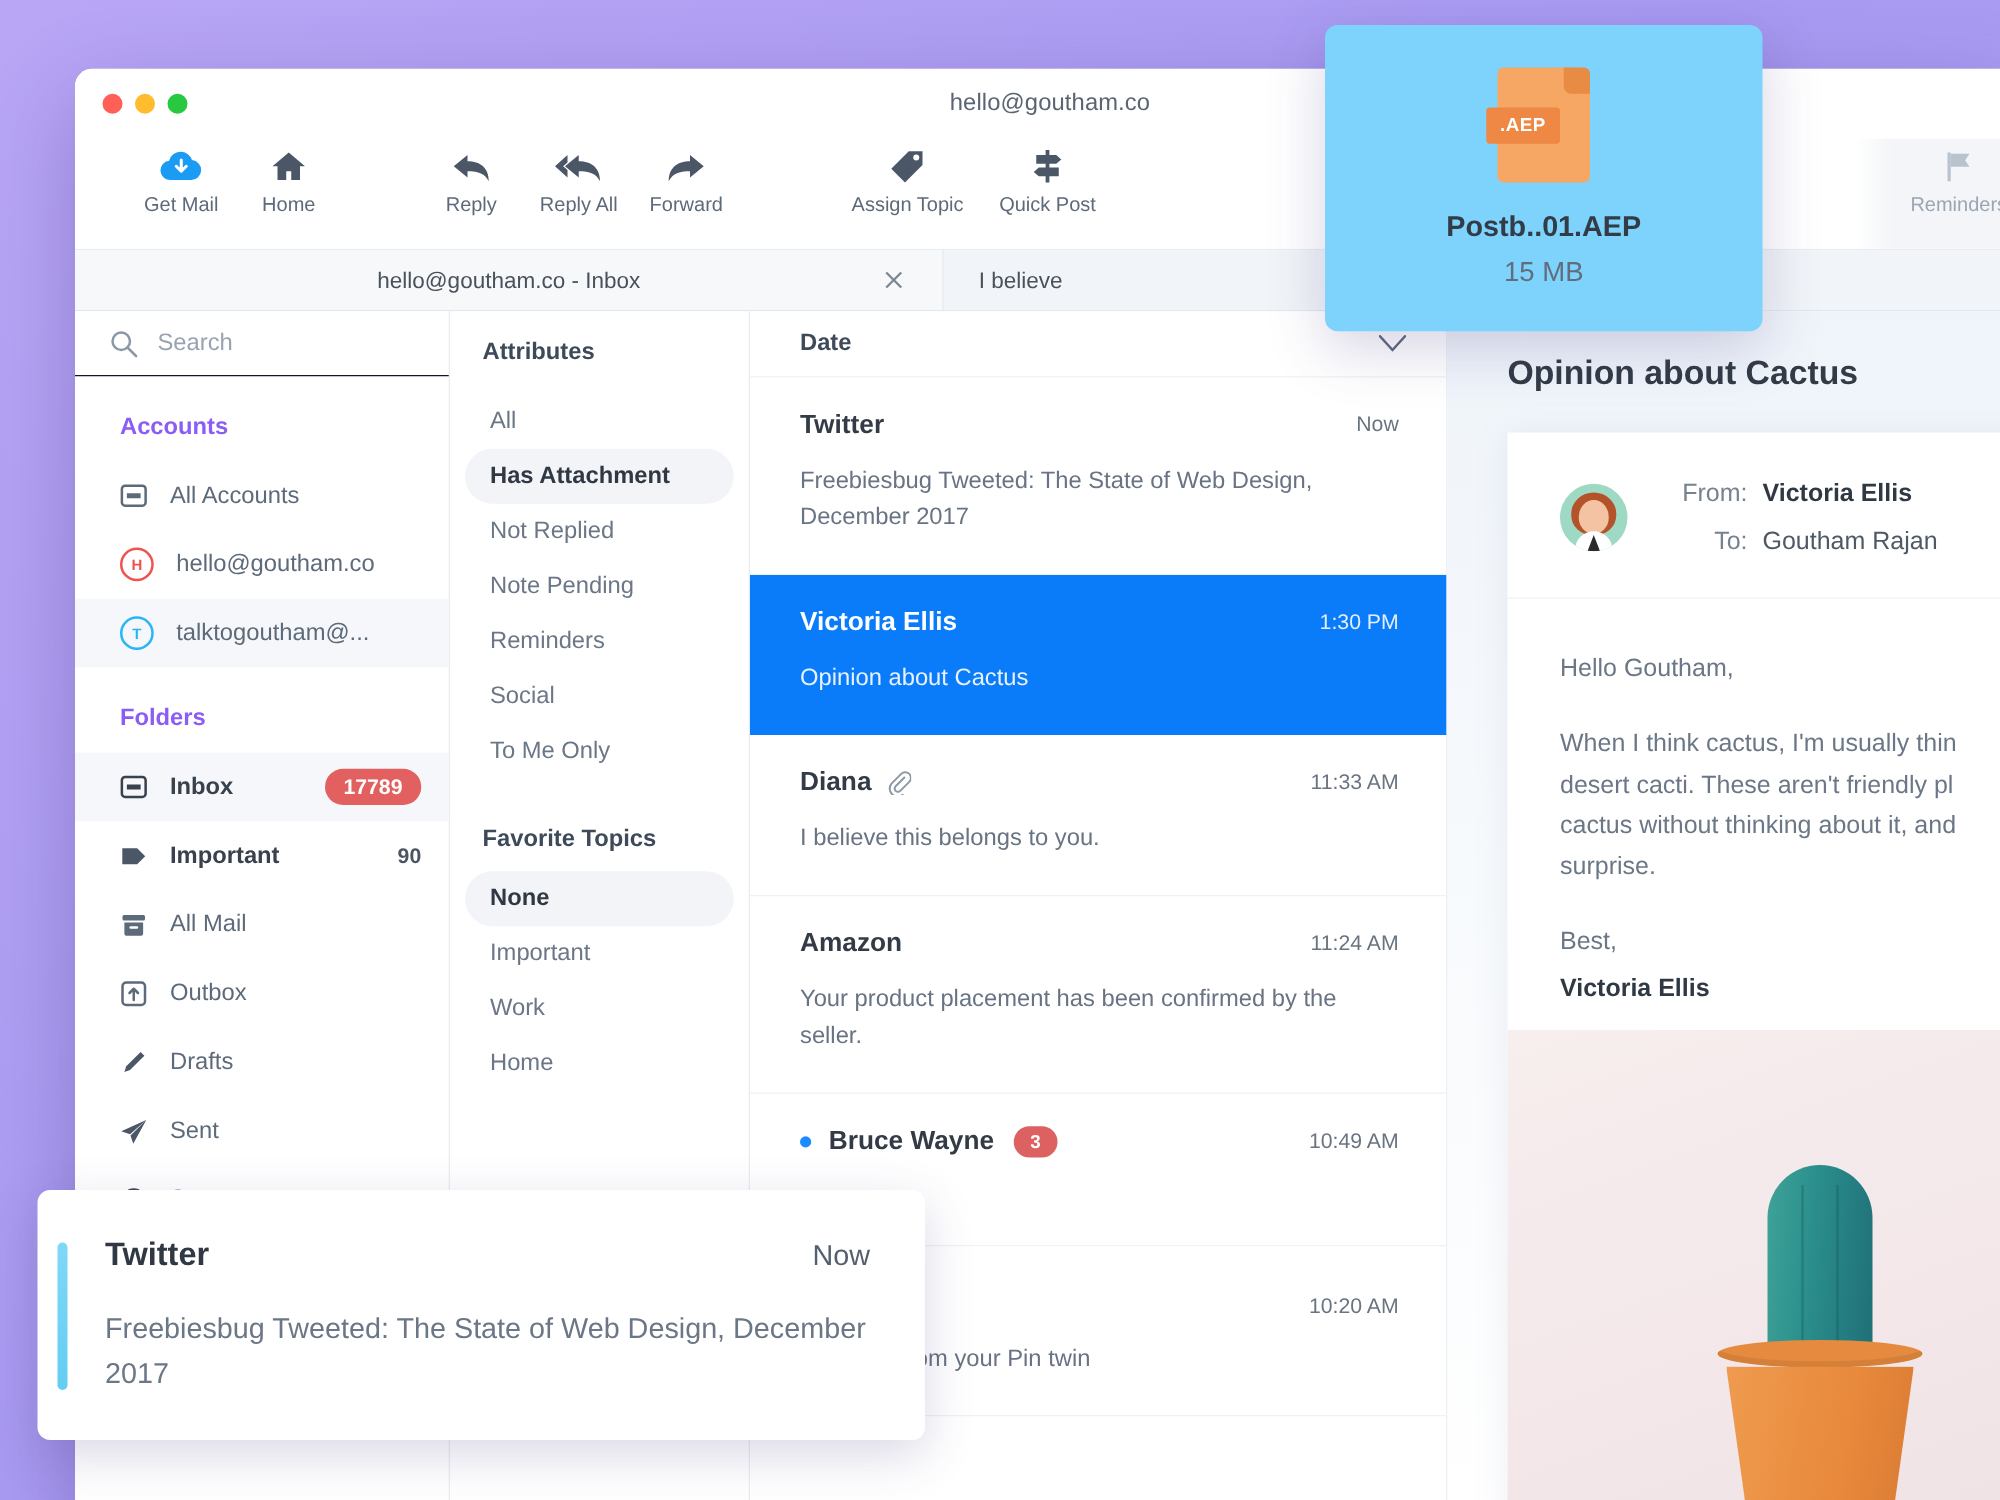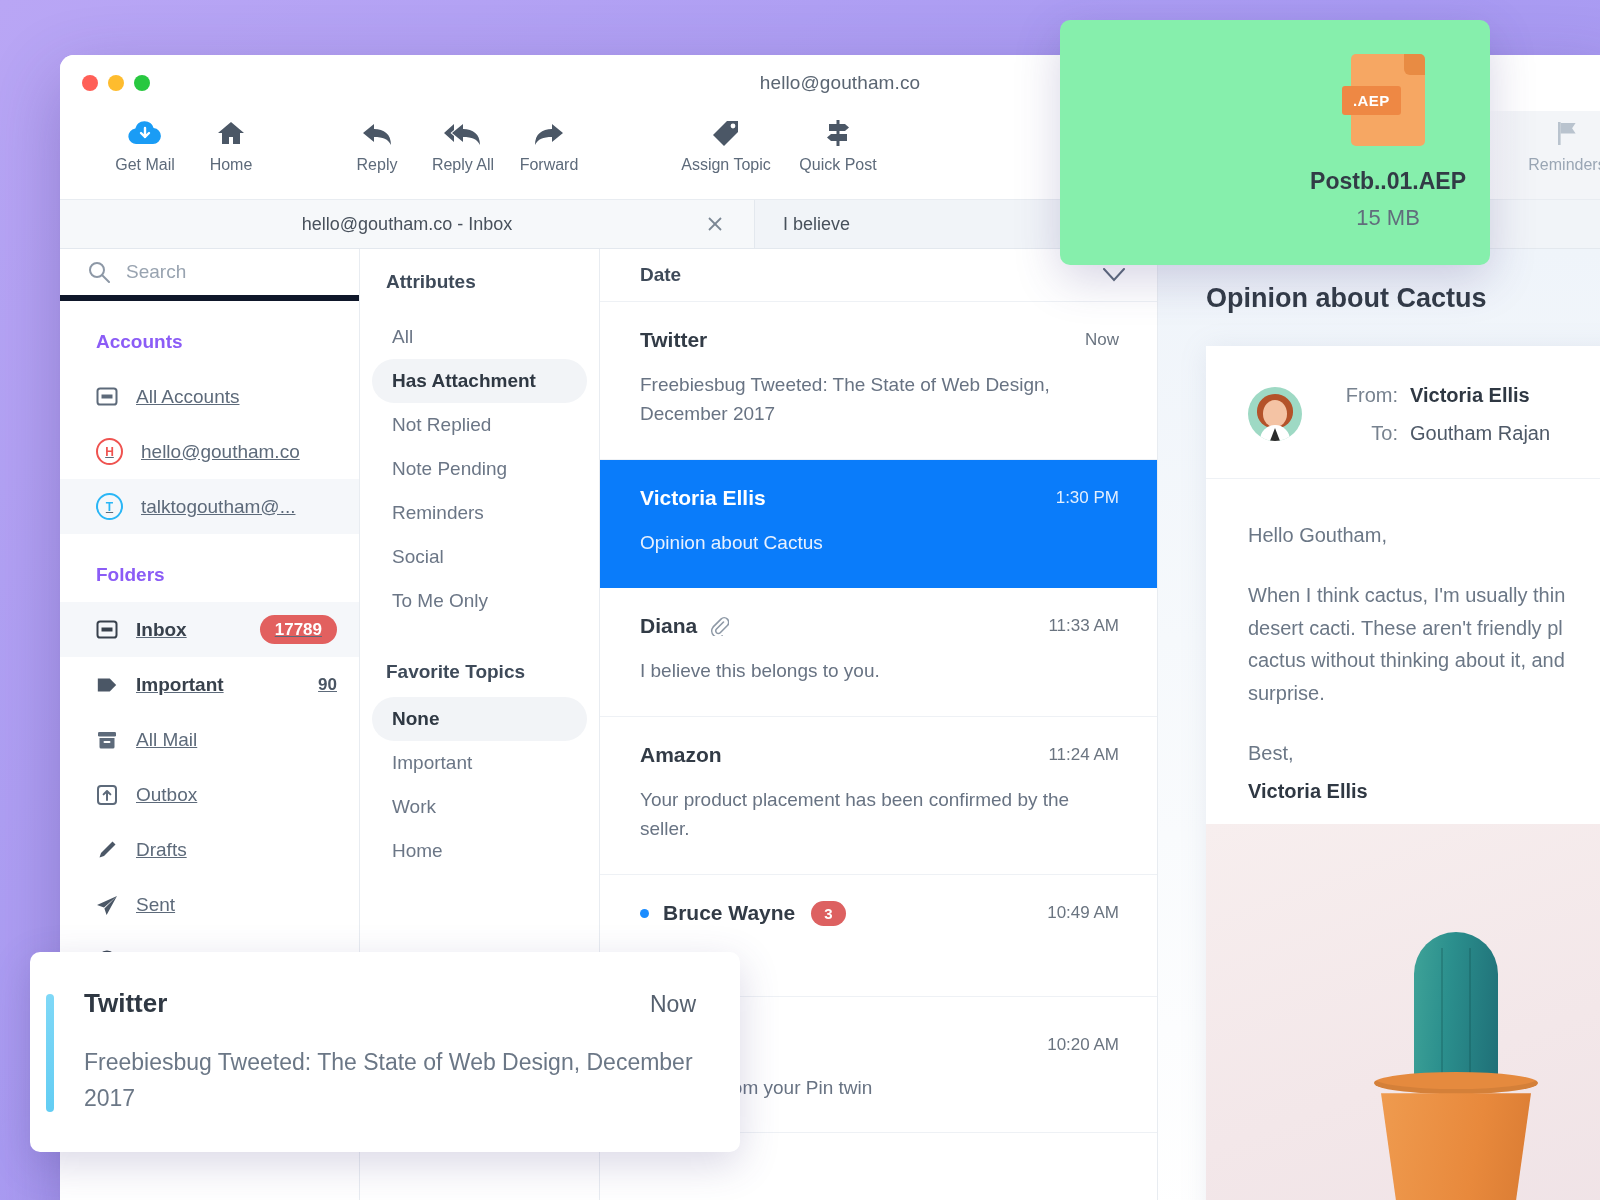--- a/index.html
+++ b/index.html
@@ -104,31 +104,31 @@
   
   .sidebar {
     width: 300px;
     background: #ffffff;
     border-right: 1px solid #e8ecf1;
     display: flex; flex-direction: column;
   }
   .search {
     height: 52px; display: flex; align-items: center;
     gap: 16px; padding: 0 22px 0 28px;
-    border-bottom: 6px solid #0f172a;
+    border-bottom: 1px solid #0f172a;
   }
   .search-txt { font-size: 19px; color: #98a3b0; }
   .sec-title {
     font-size: 19px; font-weight: bold; color: #8b5cf6;
     padding: 30px 0 16px 36px;
   }
   .nav-item {
     height: 55px; display: flex; align-items: center;
     padding: 0 22px 0 36px; gap: 18px;
-    font-size: 19px; color: #5d6a7a; text-decoration: underline;
+    font-size: 19px; color: #5d6a7a;
   }
   .nav-item.active { background: #f5f7fa; }
   .nav-item .nm { flex: 1; white-space: nowrap; overflow: hidden; }
   .nav-item.bold .nm { color: #38414c; font-weight: bold; }
   .av {
     width: 27px; height: 27px; border-radius: 50%;
     border: 2px solid; display: flex; align-items: center;
     justify-content: center; font-size: 12px; font-weight: bold;
     flex: 0 0 auto;
   }
@@ -293,24 +293,24 @@
   .cactus::before, .cactus::after {
     content: ""; position: absolute; top: 16px; bottom: 6px;
     width: 2px; background: rgba(10,60,60,.22);
   }
   .cactus::before { left: 27px; }
   .cactus::after  { left: 55px; }
 
   
   .attach-pop {
     position: absolute; left: 1060px; top: 20px;
-    width: 430px; height: 245px;
-    background: #86efac; border-radius: 10px;
+    width: 350px; height: 245px;
+    background: #7dd3fc; border-radius: 10px;
     box-shadow: 0 14px 46px rgba(70,60,130,.22);
-    display: flex; align-items: center; justify-content: flex-end;
+    display: flex; align-items: center; justify-content: center;
     padding: 0 24px;
     z-index: 40;
   }
   .att { display: flex; flex-direction: column; align-items: center; }
   .file {
     width: 74px; height: 92px; position: relative;
     border-radius: 5px 16px 5px 5px;
   }
   .file.aep { background: #f6a763; }
   .file.doc { background: #5ad2f4; }

